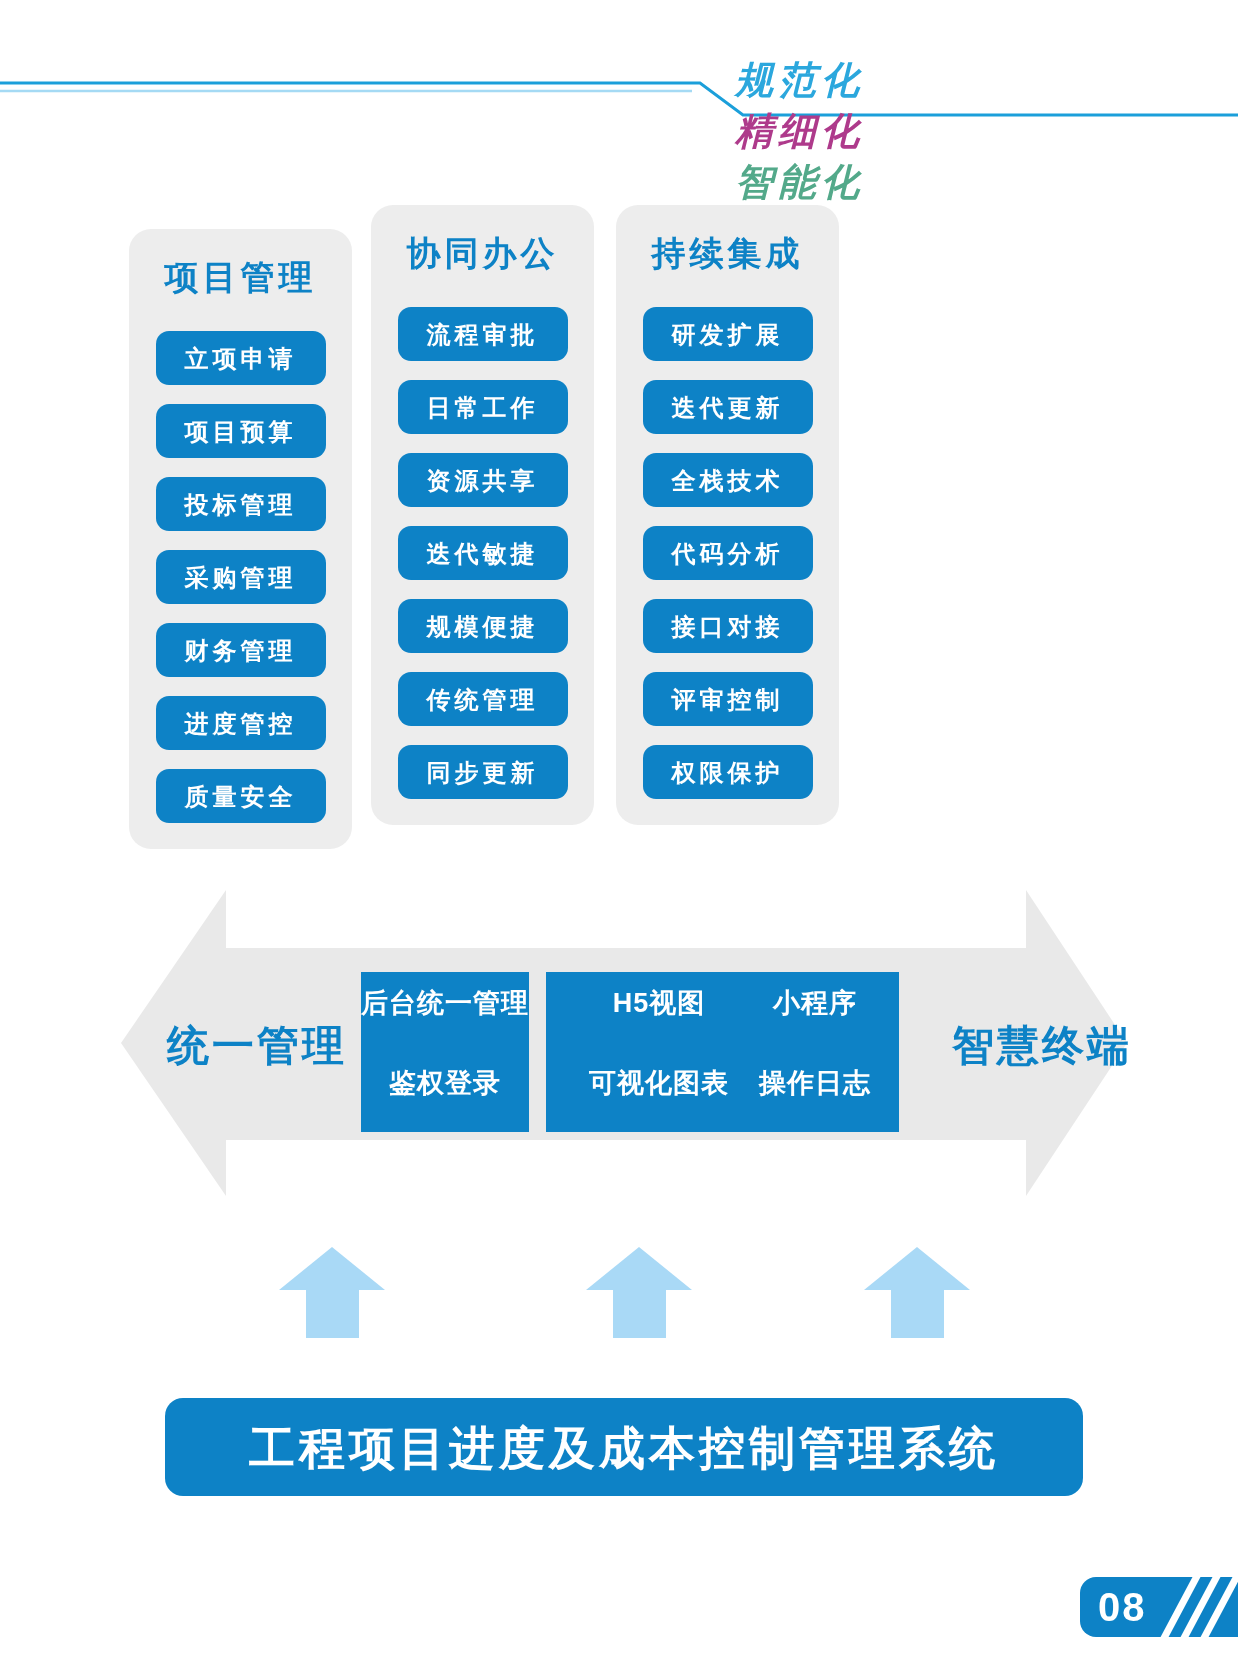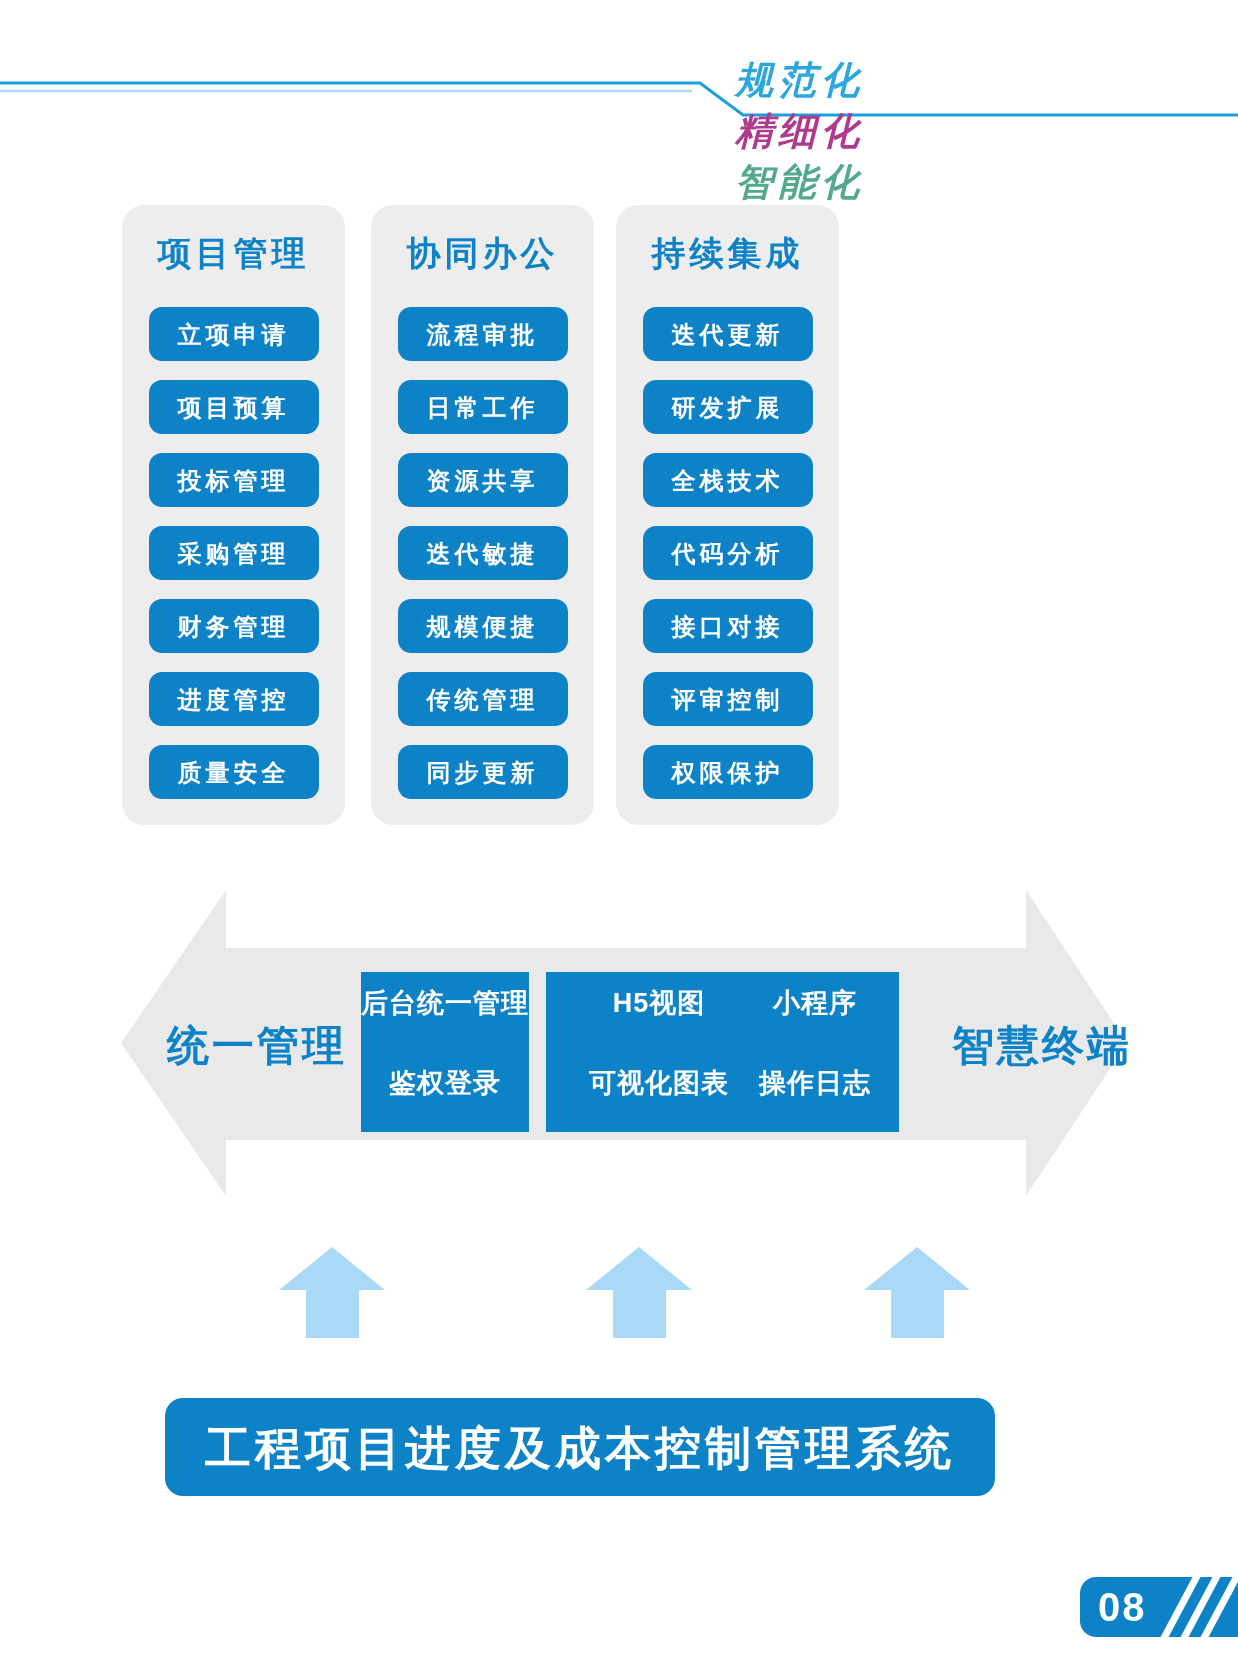--- a/index.html
+++ b/index.html
@@ -11,21 +11,21 @@
 
   
   .slogans{position:absolute;left:735px;top:55px;width:400px;display:flex;justify-content:space-between;
            font-size:38px;font-weight:bold;font-style:italic;letter-spacing:5px;flex-direction:column;}
   .slogan-blue{color:#2ba7dd;}
   .slogan-magenta{color:#ae3a8b;}
   .slogan-green{color:#53a98a;}
 
   
   .col-panel{position:absolute;top:205px;width:223px;height:620px;background:#ededed;border-radius:22px;}
-  .col-panel.c0{left:122px;}
+  .col-panel.c0{left:129px;margin-top:24px;}
   .col-panel.c1{left:371px;}
   .col-panel.c2{left:616px;}
   .col-panel.c3{left:861px;}
   .col-title{padding-top:26px;height:40px;text-align:center;color:#0d82c6;
              font-size:34px;font-weight:bold;letter-spacing:4px;}
   .pills{margin-top:36px;display:flex;flex-direction:column;align-items:center;gap:19px;}
   .pill{width:170px;height:54px;background:#0d82c6;border-radius:13px;color:#ffffff;
         font-size:24px;font-weight:bold;line-height:55px;text-align:center;letter-spacing:4px;}
 
   
@@ -50,21 +50,21 @@
   
   .up-arrow{position:absolute;top:1247px;width:106px;height:91px;}
   .up-arrow .tri{width:106px;height:43px;background:#a9d9f6;
        clip-path:polygon(50% 0,100% 100%,0 100%);}
   .up-arrow .stem{width:53px;height:48px;background:#a9d9f6;margin:0 auto;}
   .up-arrow.a0{left:279px;}
   .up-arrow.a1{left:586px;}
   .up-arrow.a2{left:864px;}
 
   
-  .banner{position:absolute;left:165px;top:1398px;width:830px;height:98px;background:#0d82c6;
+  .banner{position:absolute;left:165px;top:1398px;width:918px;height:98px;background:#0d82c6;
           border-radius:18px;color:#ffffff;font-size:46px;font-weight:bold;line-height:100px;
           text-align:center;letter-spacing:4px;}
 
   
   .page-badge{position:absolute;left:1080px;top:1577px;width:158px;height:60px;background:#0d82c6;
           border-radius:16px 0 0 16px;overflow:hidden;}
   .page-num{position:absolute;left:18px;top:0;color:#ffffff;font-size:40px;font-weight:bold;
           line-height:60px;letter-spacing:2px;}
   .badge-stripes{position:absolute;left:96px;top:-4px;height:70px;display:flex;gap:12px;}
   .badge-stripes span{display:block;width:8px;height:70px;background:#ffffff;transform:skewX(-28deg);}
@@ -107,22 +107,22 @@
       <div class="pill">迭代敏捷</div>
       <div class="pill">规模便捷</div>
       <div class="pill">传统管理</div>
       <div class="pill">同步更新</div>
     </div>
   </div>
 
   <div class="col-panel c2">
     <div class="col-title">持续集成</div>
     <div class="pills">
+      <div class="pill">研发扩展</div>
       <div class="pill">迭代更新</div>
-      <div class="pill">研发扩展</div>
       <div class="pill">全栈技术</div>
       <div class="pill">代码分析</div>
       <div class="pill">接口对接</div>
       <div class="pill">评审控制</div>
       <div class="pill">权限保护</div>
     </div>
   </div>
 
 
   <div class="arrow-gray arrow-head-left"></div>

